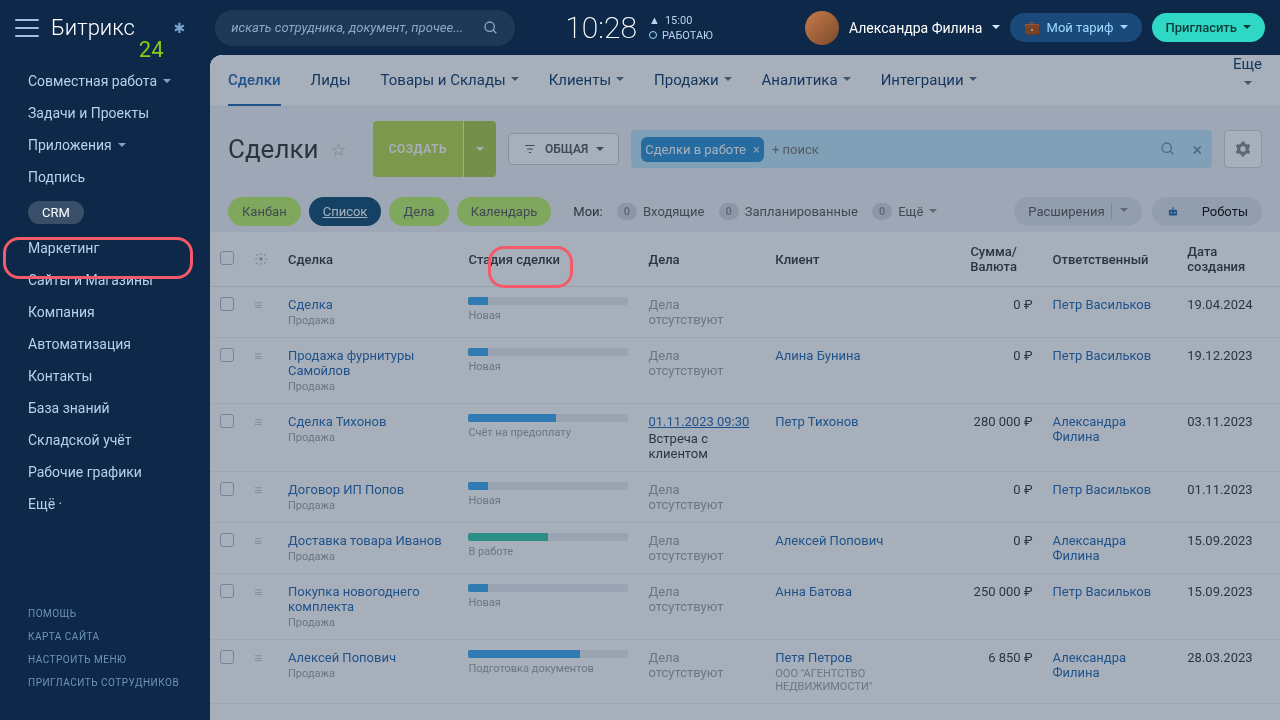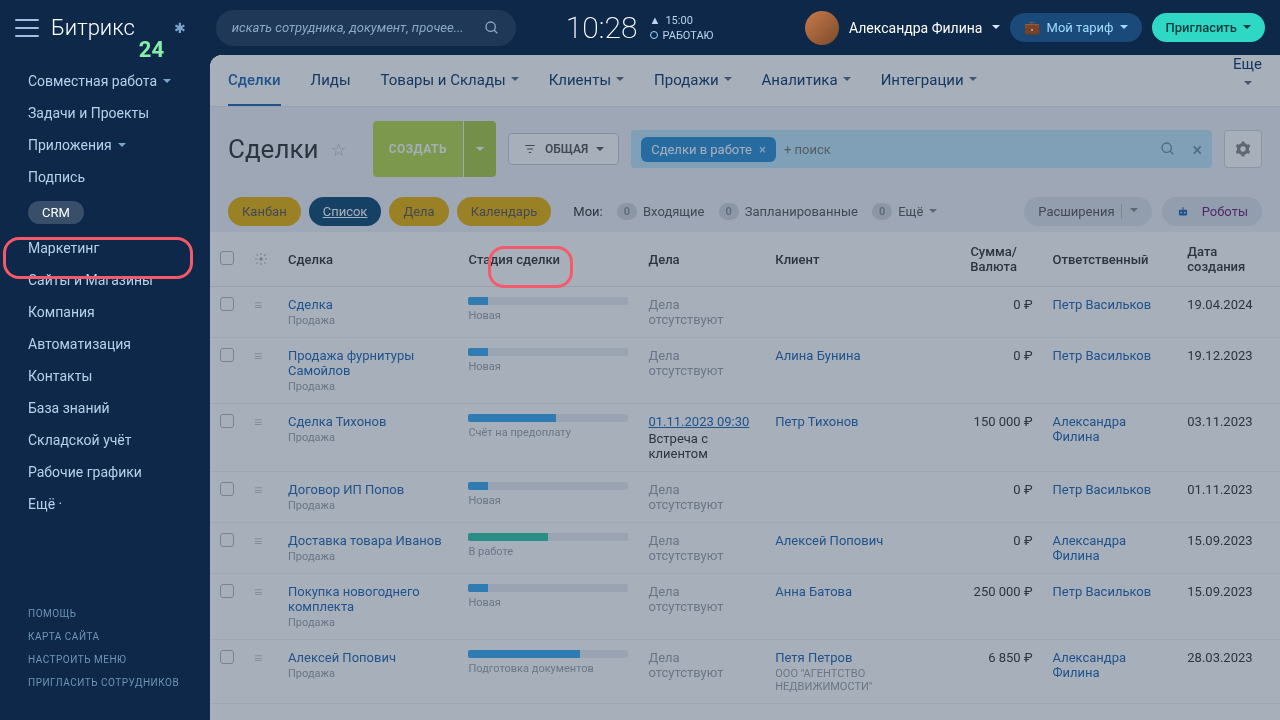--- a/index.html
+++ b/index.html
@@ -3,21 +3,21 @@
 <meta charset="utf-8">
 <style>
 * { margin:0; padding:0; box-sizing:border-box; font-family:-apple-system,BlinkMacSystemFont,"Segoe UI",Roboto,sans-serif; }
 body { background:#0d2849; width:1280px; height:720px; overflow:hidden; position:relative; }
 
 
 .topbar { height:55px; display:flex; align-items:center; padding:0 15px; color:#d6e8fb; }
 .burger { width:24px; height:18px; display:flex; flex-direction:column; justify-content:space-between; cursor:pointer; margin-right:12px; }
 .burger div { height:2px; background:#9ebfe2; border-radius:1px; }
 .logo { font-size:22px; font-weight:300; color:#fff; display:flex; align-items:center; gap:4px; }
-.logo .n24 { color:#86efac; font-weight:700;margin-top:44px; }
+.logo .n24 { color:#84cc16; font-weight:400;margin-top:44px; }
 .logo .sw { font-size:14px; color:#7aa5d0; margin-left:6px; }
 .search-wrap { margin-left:30px; flex:0 0 300px; background:rgba(255,255,255,0.08); border-radius:20px; height:36px; display:flex; align-items:center; padding:0 16px; }
 .search-wrap input { background:none; border:none; outline:none; color:#d6e8fb; font-size:13px; flex:1; }
 .search-wrap input::placeholder { color:#8aa8c6; font-style:italic; }
 .clock { margin-left:50px; color:#fff; font-size:30px; font-weight:200; }
 .clock-meta { margin-left:12px; font-size:11px; color:#b9d4ef; display:flex; flex-direction:column; gap:2px; }
 .clock-meta .row { display:flex; align-items:center; gap:5px; }
 .user-block { margin-left:auto; display:flex; align-items:center; gap:10px; }
 .avatar { width:34px; height:34px; border-radius:50%; background:linear-gradient(135deg,#c97a4a,#7a4a2a); }
 .user-name { color:#fff; font-size:14px; }
@@ -43,33 +43,33 @@
 
 .titlebar { display:flex; align-items:center; padding:14px 18px; gap:12px; }
 .page-title { font-size:26px; color:#333; font-weight:400; }
 .star-icon { color:#bbb; font-size:18px; }
 .btn { border-radius:4px; padding:21px 16px; font-size:12px; font-weight:600; letter-spacing:0.5px; cursor:pointer; border:none; display:flex; align-items:center; }
 .btn-create { background:#b8d949; color:#fff; }
 .btn-split { background:#aaca42; width:28px; justify-content:center; margin-left:1px; border-radius:0 4px 4px 0; }
 .btn-create { border-radius:4px 0 0 4px; }
 .filter-btn { background:#fff; border:1px solid #c9ced3; color:#555; display:flex; align-items:center; gap:8px; padding:8px 14px; border-radius:4px; font-size:12px; font-weight:600; }
 .filter-bar { flex:1; background:#bfe7f8; border-radius:4px; height:38px; display:flex; align-items:center; padding:0 10px; gap:8px; }
-.filter-tag { background:#2a8fd4; color:#fff; padding:5px 10px; border-radius:6px; font-size:13px; }
+.filter-tag { background:#2a8fd4; color:#fff; padding:5px 4px; border-radius:6px; font-size:13px; }
 .filter-bar input { background:none; border:none; outline:none; font-size:13px; color:#4a6a8a; }
 .gear-box { width:38px; height:38px; background:#fff; border:1px solid #d0d5da; border-radius:4px; display:flex; align-items:center; justify-content:center; color:#888; cursor:pointer; }
 
 .viewbar { display:flex; align-items:center; padding:6px 18px; gap:8px; font-size:13px; }
-.view-chip { background:#eab308; border-radius:18px; padding:7px 14px; color:#555; cursor:pointer; }
+.view-chip { background:#bef264; border-radius:18px; padding:7px 14px; color:#555; cursor:pointer; }
 .view-chip.active { background:#0c4a6e; color:#fff; }
 .my-group { display:flex; align-items:center; gap:14px; margin-left:14px; }
 .count-badge { background:#d1d7dc; color:#888; border-radius:12px; padding:2px 7px; font-size:11px; font-weight:600; }
 .more-chip { color:#555; display:flex; align-items:center; gap:6px; }
 .right-chips { margin-left:auto; display:flex; gap:10px; }
 .ext-chip { background:#dde3e8; border-radius:18px; padding:7px 14px; color:#555; display:flex; align-items:center; gap:6px; }
-.robots-chip { background:#dde3e8; border-radius:18px; padding:7px 14px; color:#701a75; display:flex; align-items:flex-end; gap:12px; }
+.robots-chip { background:#dde3e8; border-radius:18px; padding:7px 14px; color:#000000; display:flex; align-items:flex-end; gap:22px; }
 
 
 .table-wrap { flex:1; overflow:auto; background:#fff; }
 table { width:100%; border-collapse:collapse; font-size:13px; }
 th { text-align:left; padding:12px 10px; color:#333; font-weight:500; border-bottom:1px solid #e3e6ea; background:#fff; position:sticky; top:0; font-size:13px; }
 td { padding:10px 10px; border-bottom:1px solid #eef1f4; vertical-align:top; color:#333; }
 .chk { width:14px; height:14px; border:1px solid #b0b6bc; border-radius:3px; display:inline-block; }
 .drag-handle { color:#c3c8cd; cursor:grab; font-size:14px; }
 .link { color:#2067b0; cursor:pointer; }
 .link.u { text-decoration:underline; }
@@ -325,21 +325,21 @@
               <div class="stage-bar">
                 <div class="stage-seg" style="width:55%;background:#39a8ef"></div>
               </div>
               <div class="stage-label">Счёт на предоплату</div>
             </td>
             <td>
               <div class="link u">01.11.2023 09:30</div>
               <div style="color:#333;font-size:13px;margin-top:2px">Встреча с клиентом</div>
             </td>
             <td><span class="link">Петр Тихонов</span></td>
-            <td class="amount">150 000 ₽</td>
+            <td class="amount">280 000 ₽</td>
             <td><span class="link">Александра Филина</span></td>
             <td class="date">03.11.2023</td>
           </tr>
           <tr>
             <td><span class="chk"></span></td>
             <td><span class="drag-handle">≡</span></td>
             <td>
               <div class="link">Договор ИП Попов</div>
               <div class="sub">Продажа</div>
             </td>

